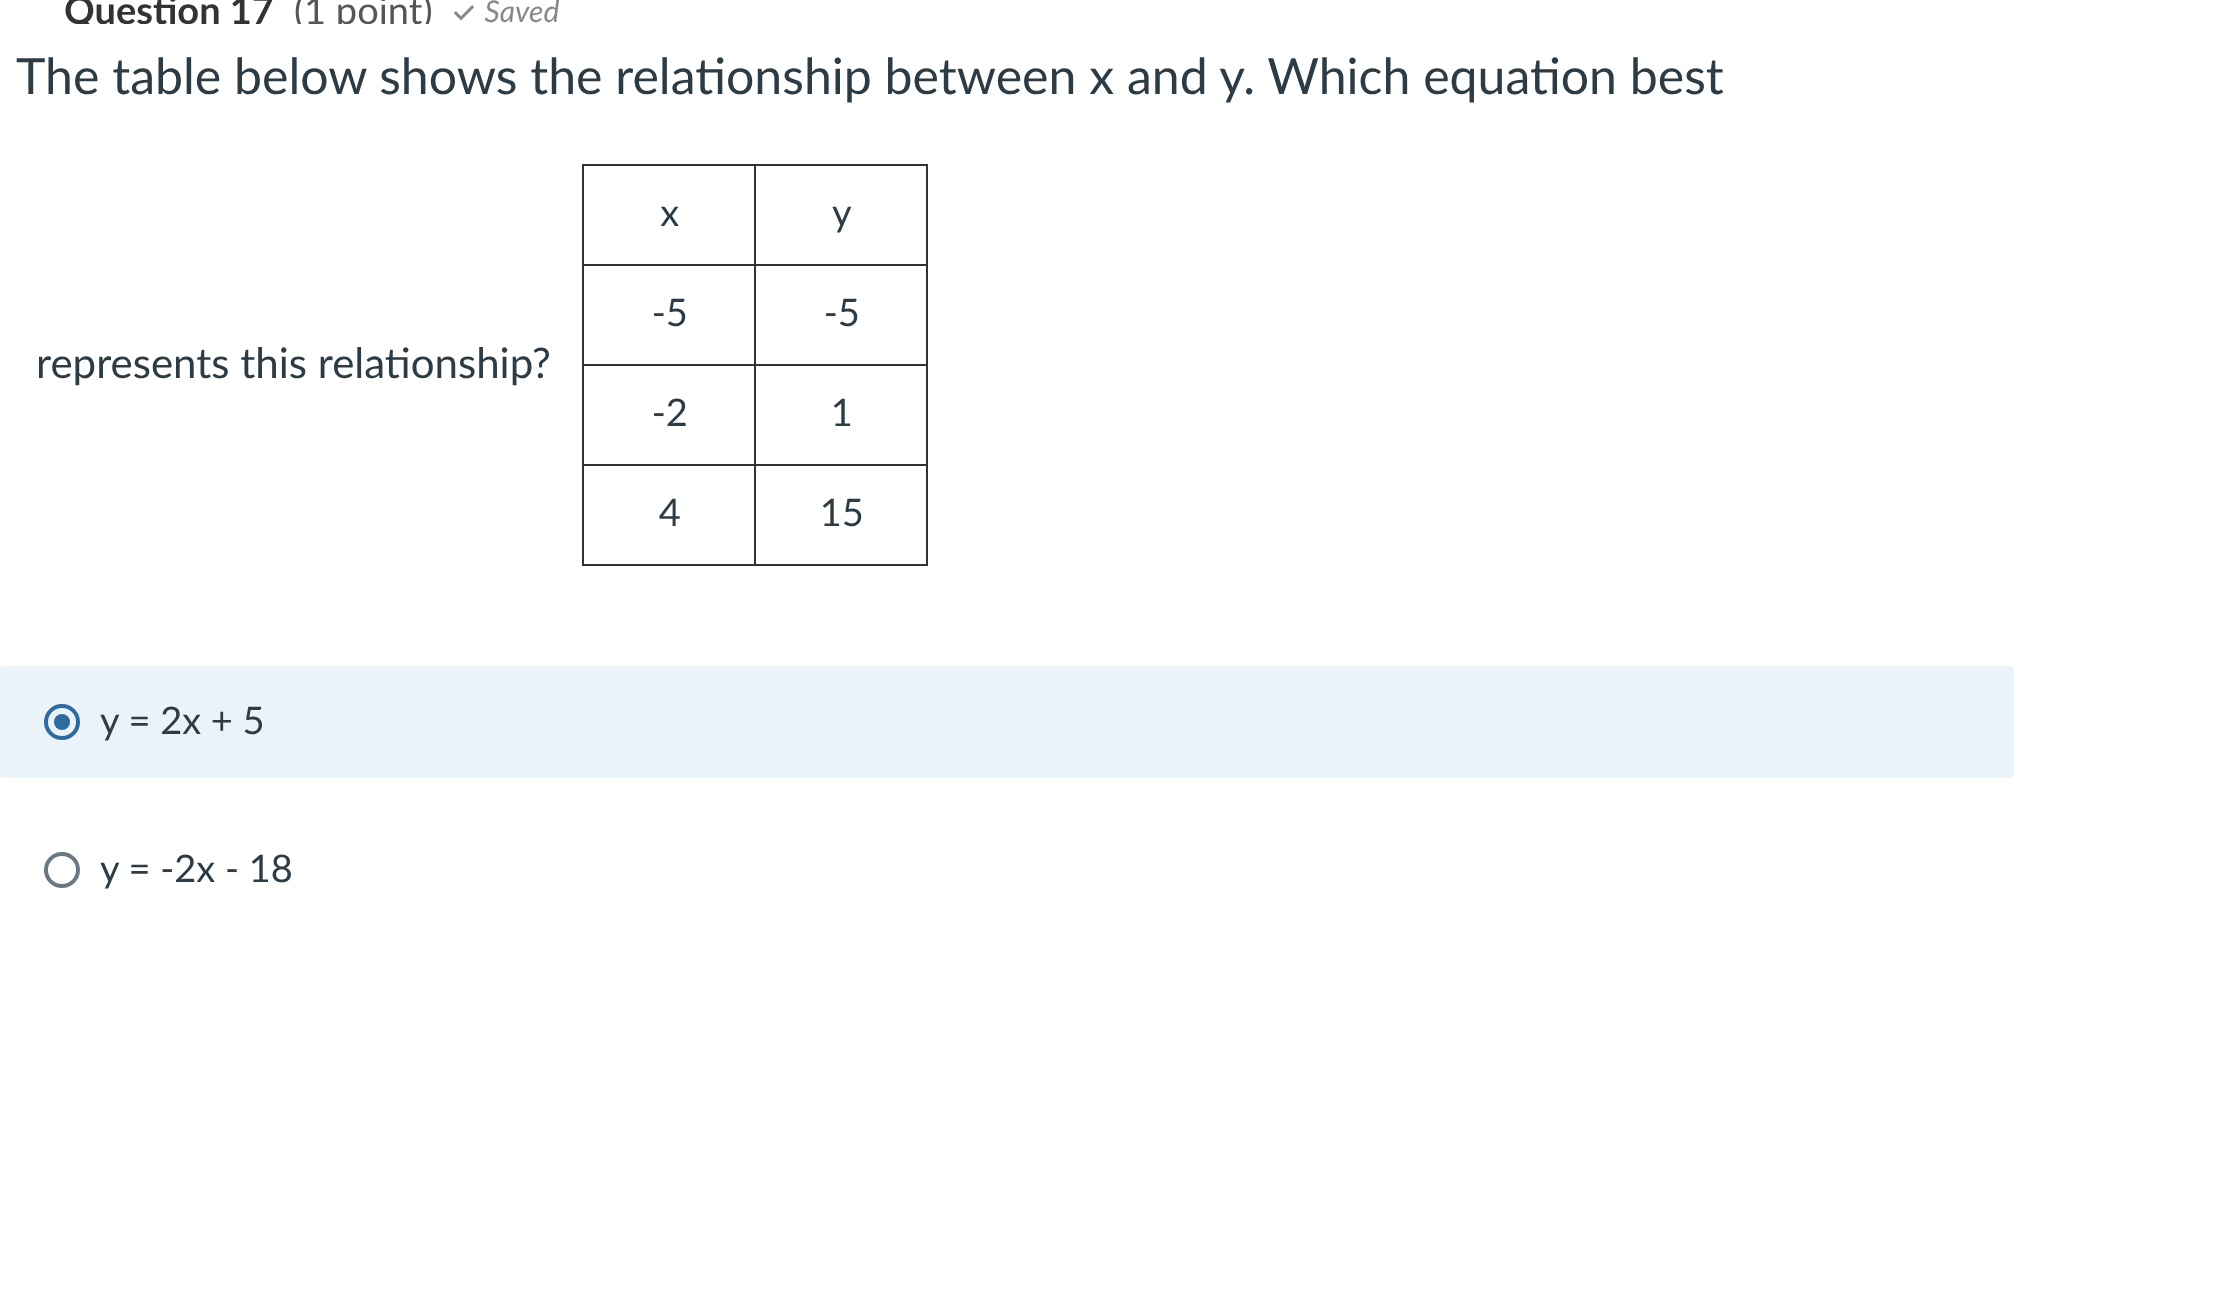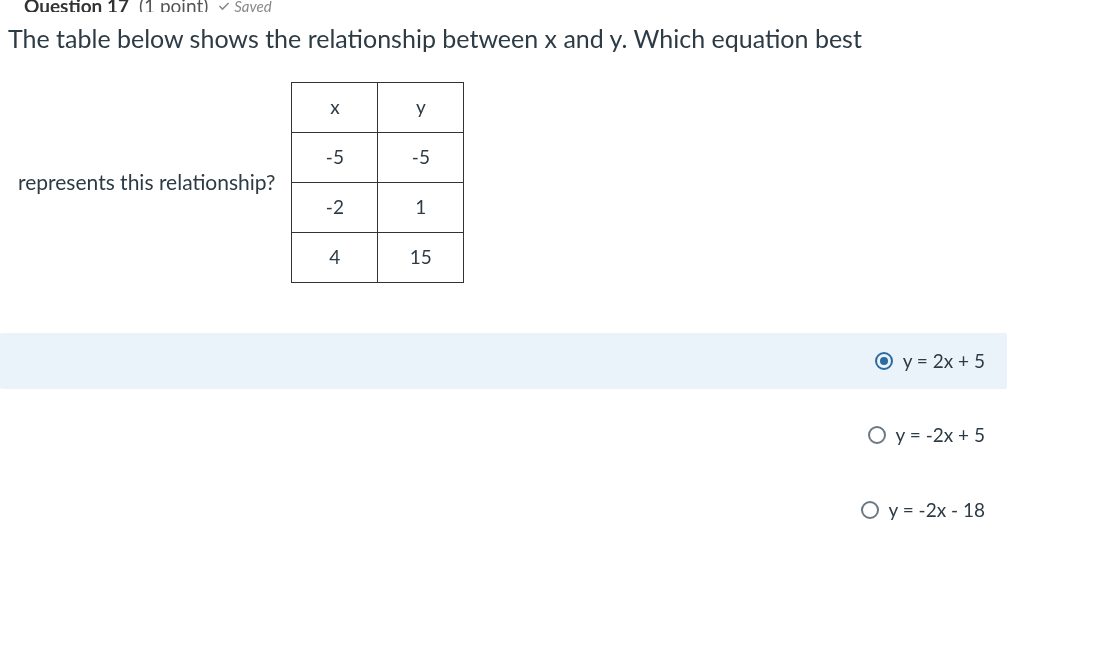--- a/index.html
+++ b/index.html
@@ -9,24 +9,25 @@
     padding: 0;
     color: #2d3b45;
     font-size: 19px;
     line-height: 1.5;
     width: 1117px;
   }
   .meta-row {
     display: flex;
     align-items: center;
     gap: 10px;
-    padding: 0 24px;
+    padding: 0 8px;
     color: #555;
     height: 12px;
     overflow: hidden;
+    margin-left: 24px;
   }
   .question-number {
     font-weight: 700;
     color: #333;
   }
   .saved-indicator {
     display: flex;
     align-items: center;
     gap: 4px;
     color: #888;
@@ -72,21 +73,20 @@
   }
   .answer {
     display: flex;
     align-items: center;
     gap: 10px;
     padding: 14px 22px;
     font-size: 19px;
     color: #2d3b45;
     border-radius: 2px;
     margin-right: 110px;
-    justify-content: flex-end;
   }
   .answer.selected {
     background: #eaf3fa;
   }
   .answer + .answer {
     margin-top: 18px;
   }
   .radio {
     width: 18px;
     height: 18px;
@@ -151,19 +151,15 @@
 
 <div class="answers">
   <div class="answer selected">
     <span class="radio">
         <span class="dot"></span>
       </span>
     <span>y = 2x + 5</span>
   </div>
   <div class="answer">
     <span class="radio"></span>
-    <span>y = -2x + 5</span>
-  </div>
-  <div class="answer">
-    <span class="radio"></span>
     <span>y = -2x - 18</span>
   </div>
 </div>
 
 </body></html>

